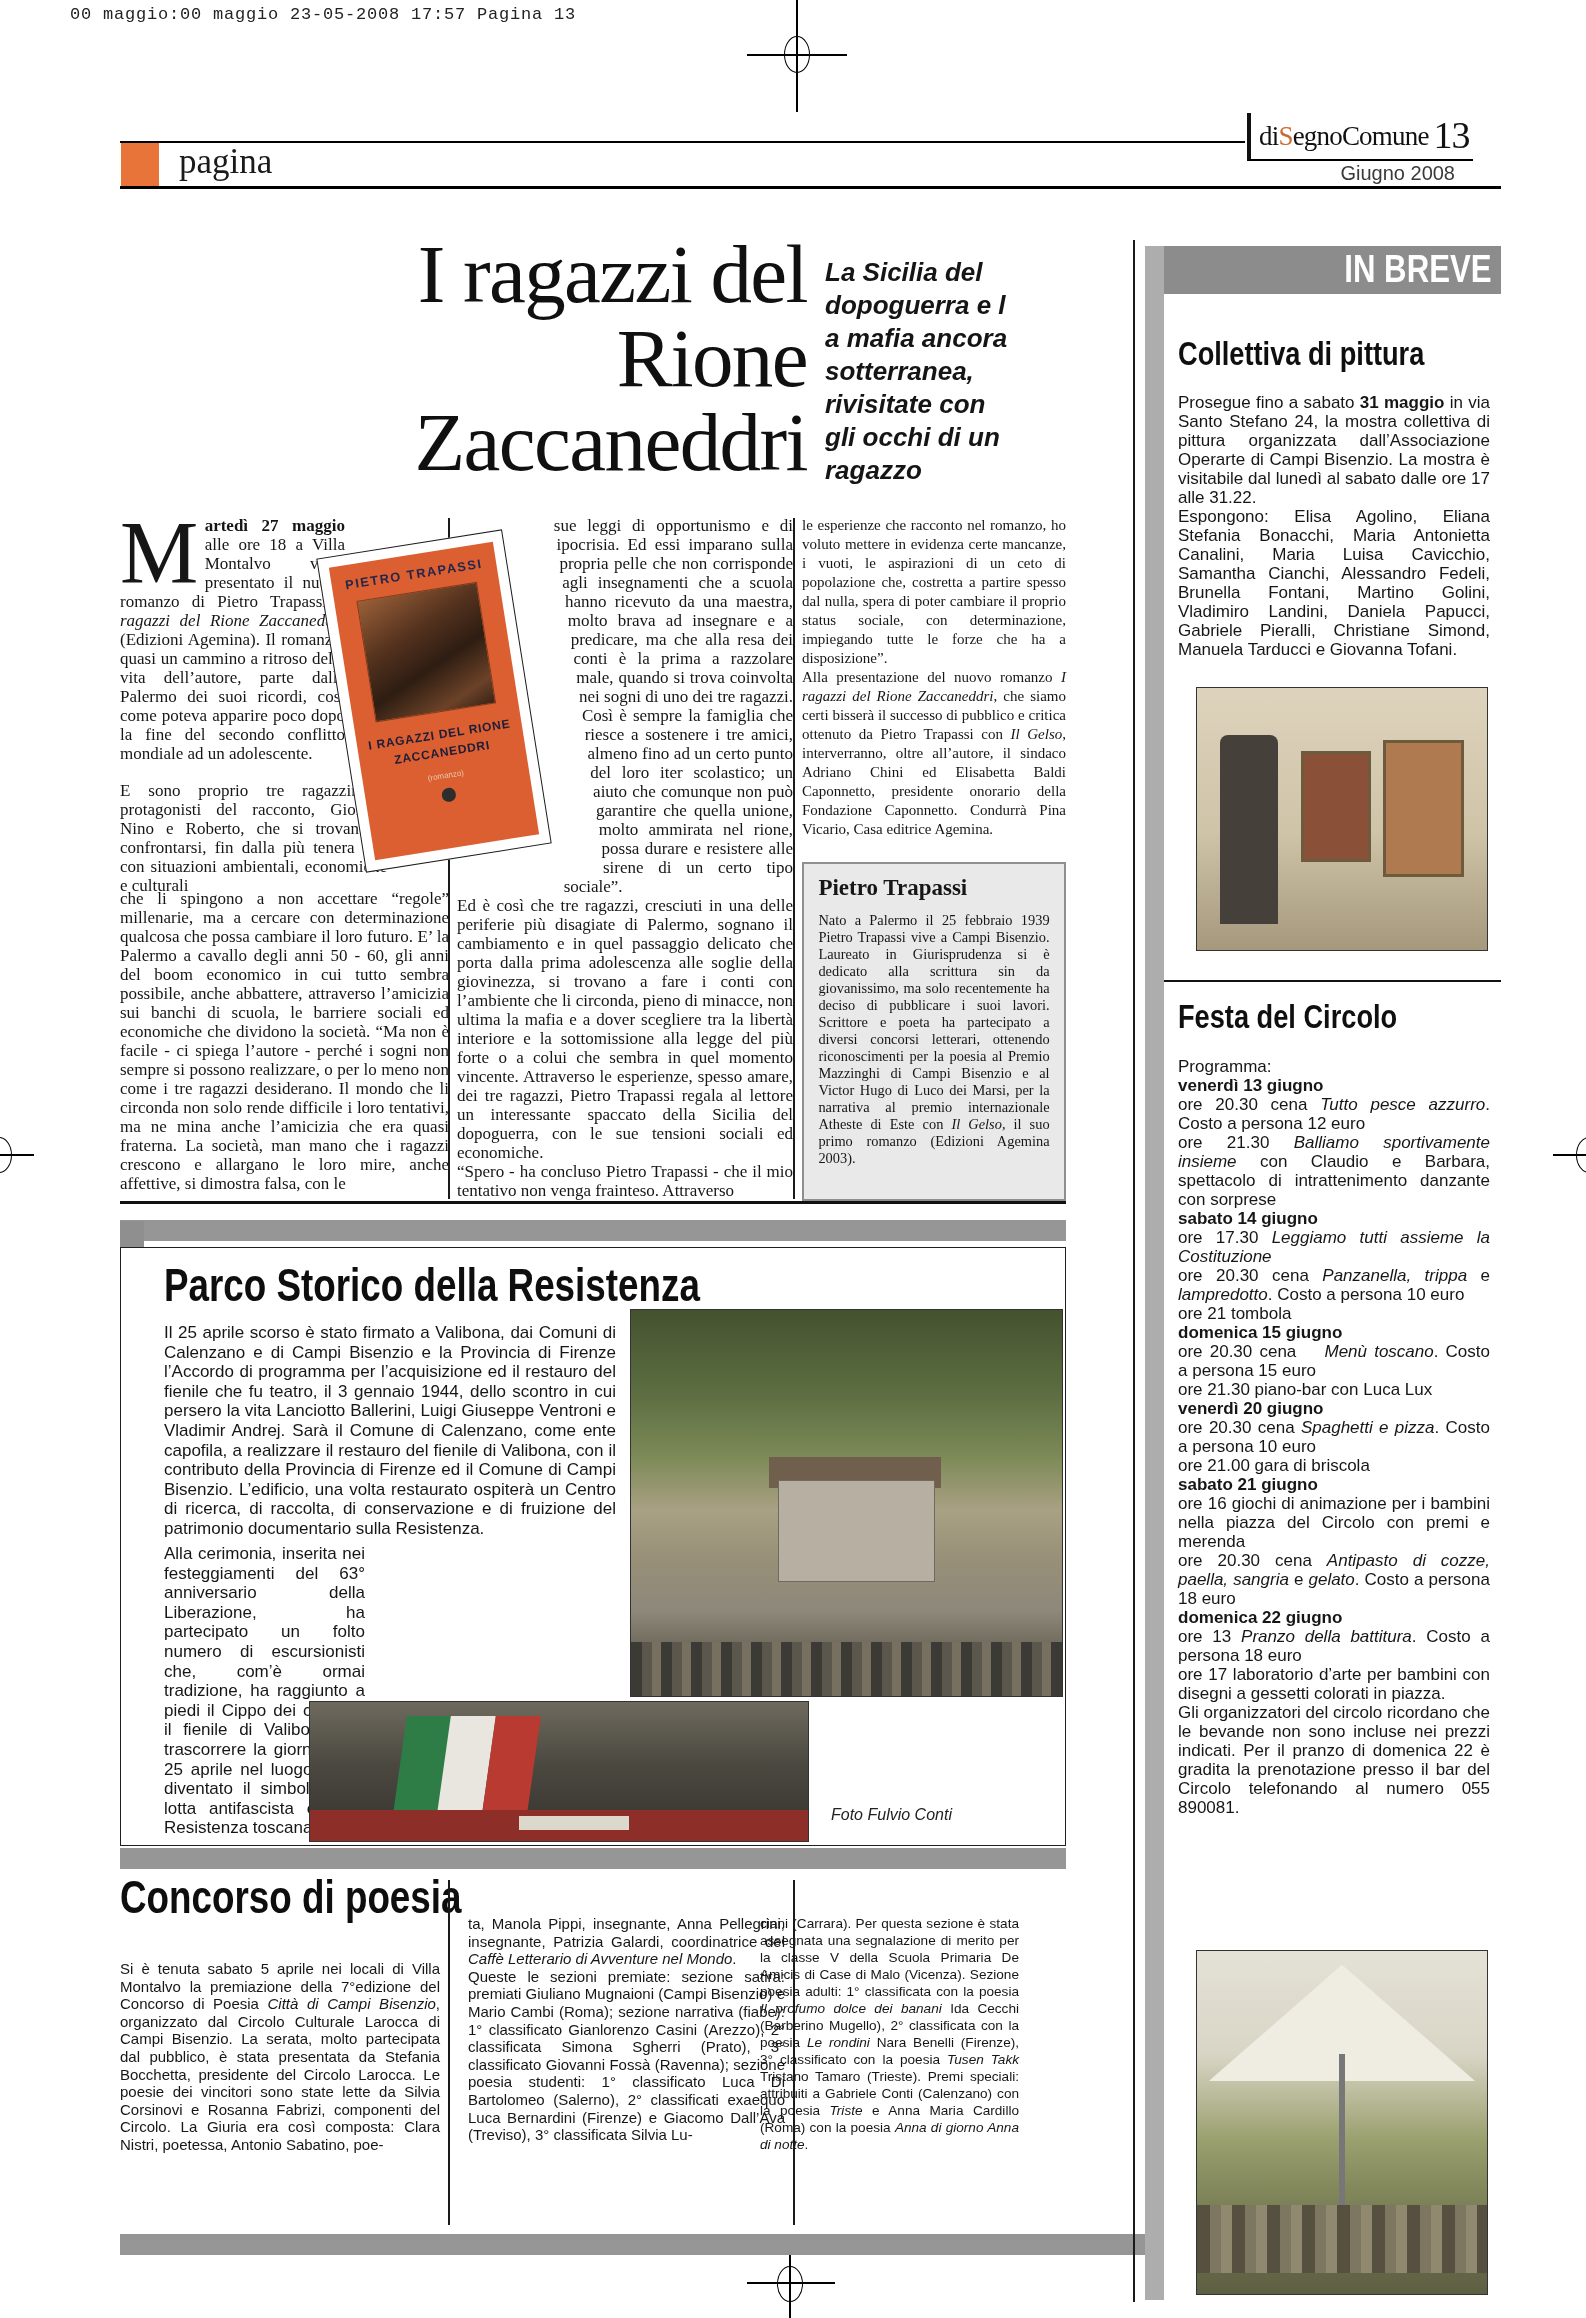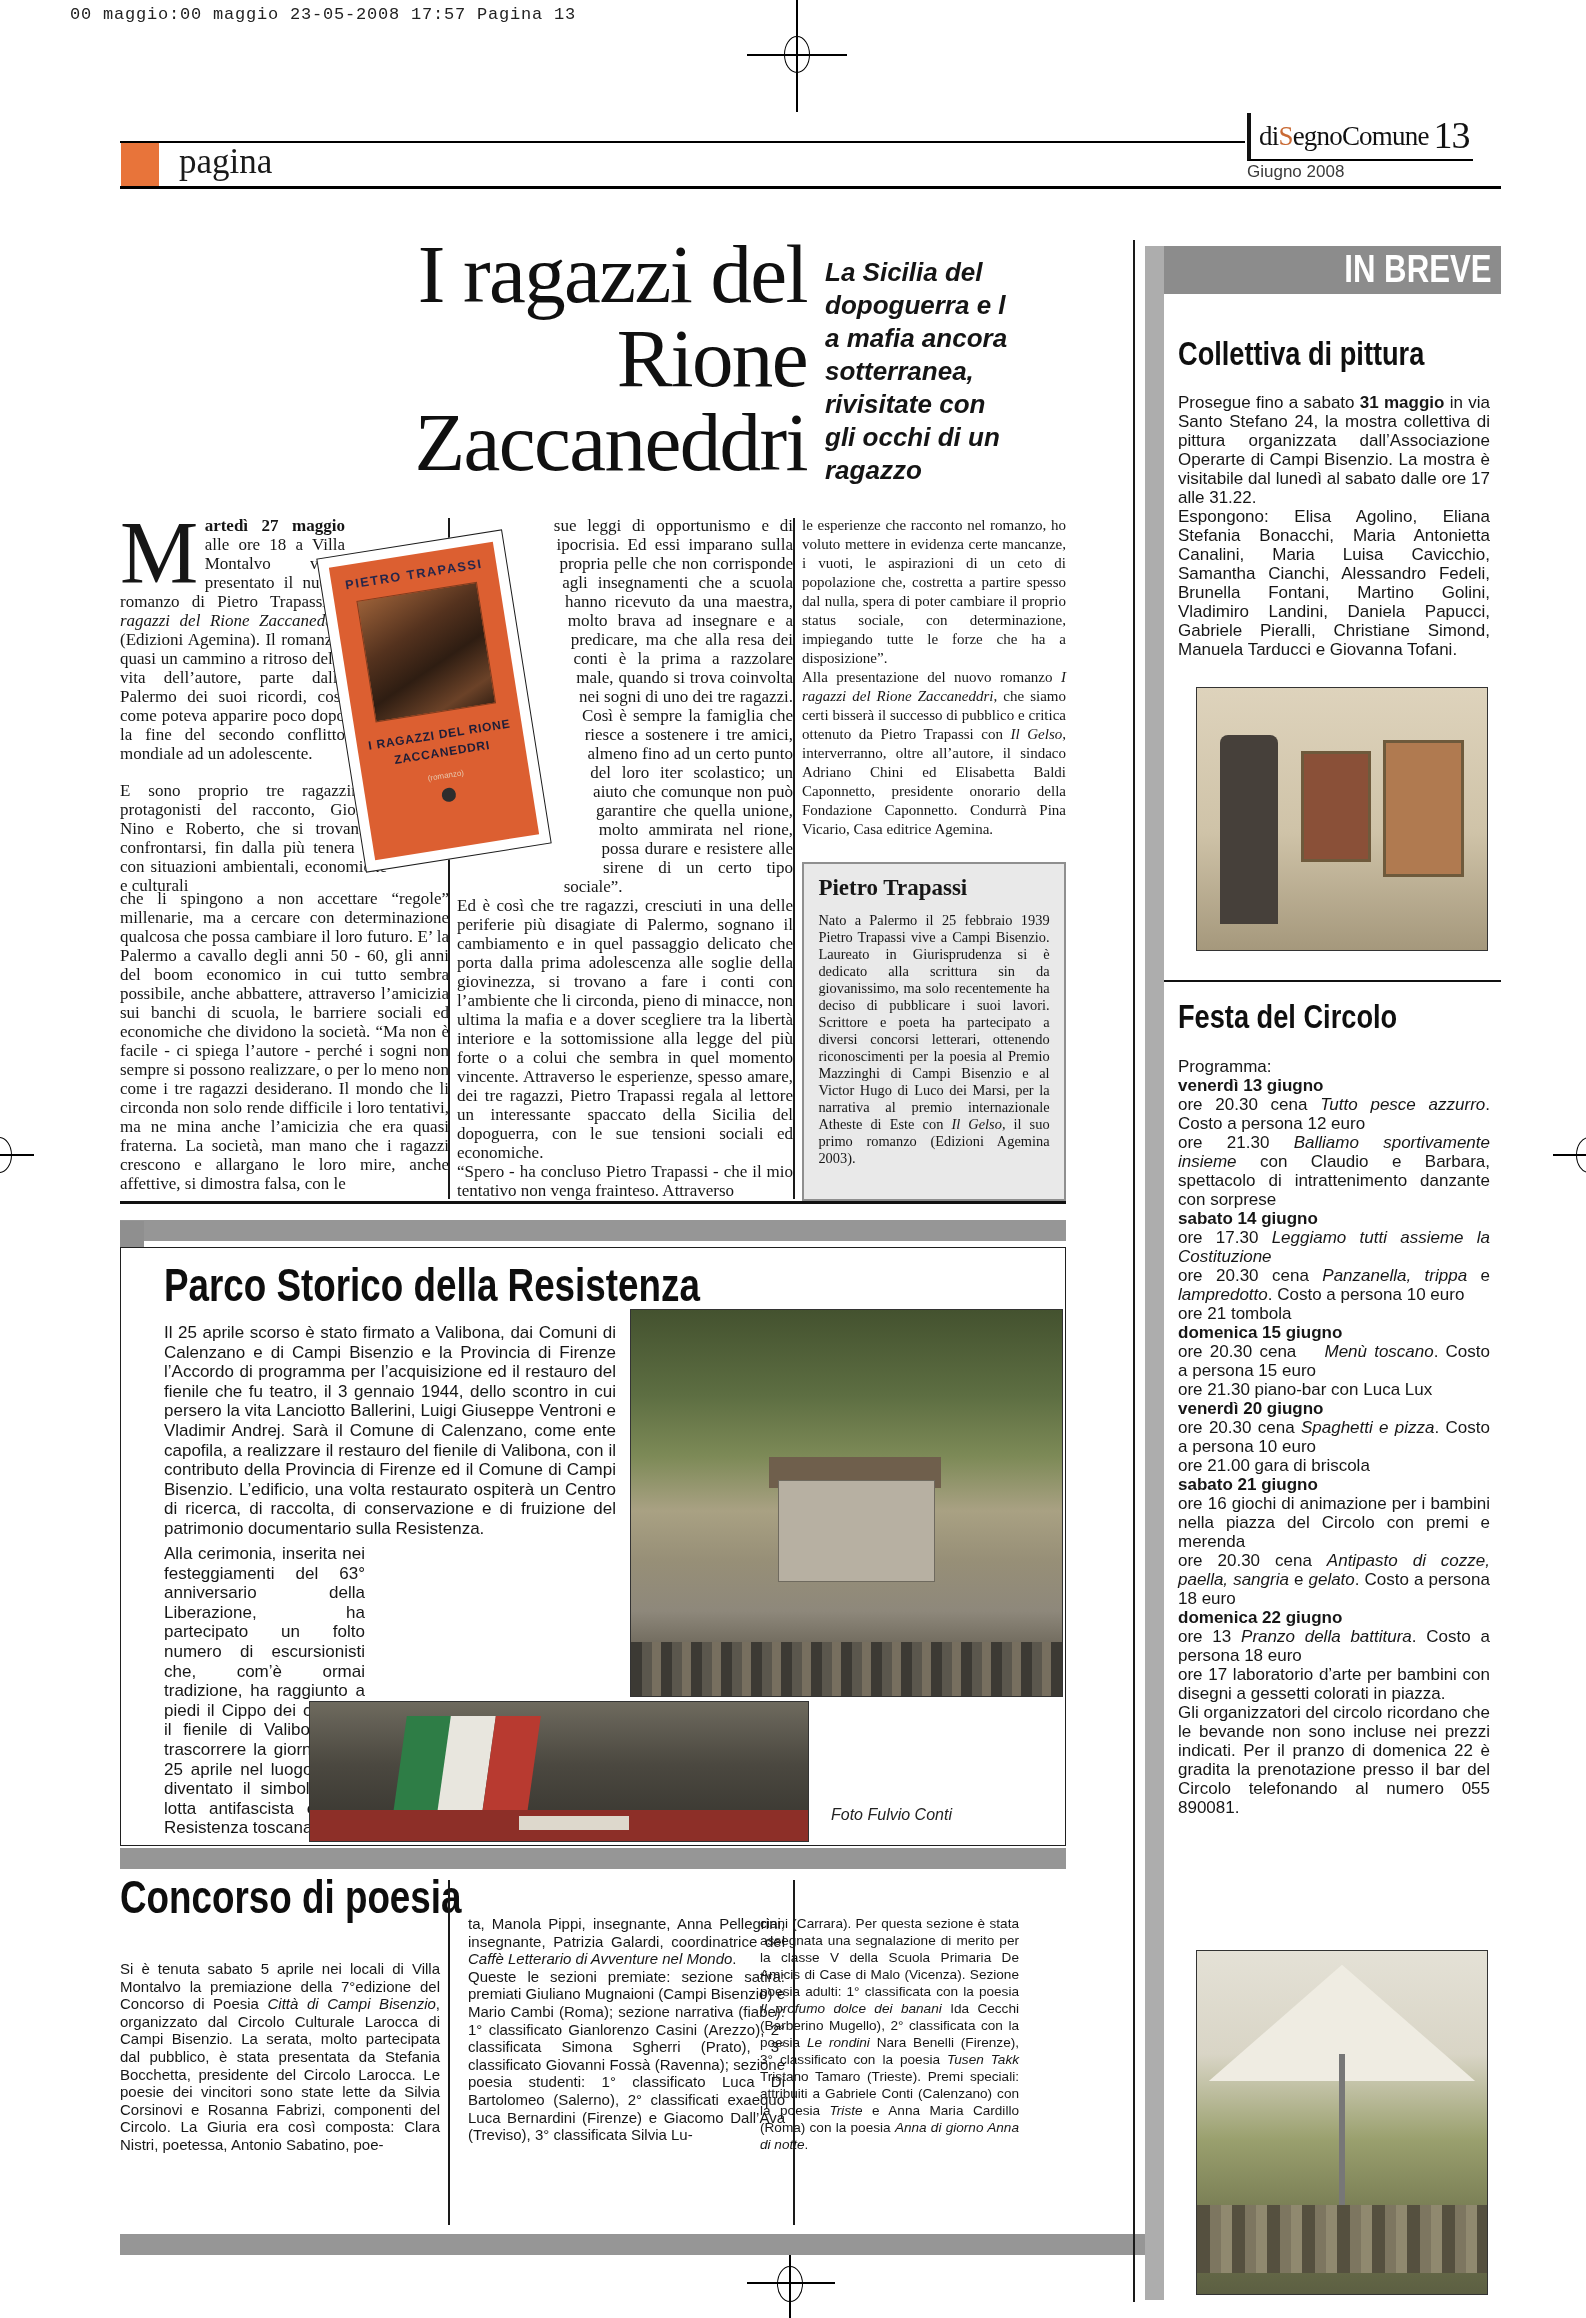--- a/index.html
+++ b/index.html
@@ -20,21 +20,21 @@
   
   .band-rule-top{left:120px;top:141px;width:1125px;height:2.4px;background:#000;}
   .band-rule-bottom{left:120px;top:186px;width:1381px;height:3.2px;background:#000;}
   .pagina-square{left:121px;top:143px;width:38px;height:43px;background:#E8743A;}
   .pagina-label{left:179px;top:142px;font-size:35px;color:#1a1a1a;}
   .logo-wrap{left:1247px;top:113px;width:256px;}
   .logotype{font-size:27px;color:#111;border-bottom:2.4px solid #000;padding:0 3.2px 2.4px 8px;
             border-left:4px solid #111;display:inline-block;letter-spacing:-0.8px;}
   .logo-s{color:#C96A34;}
   .logo-pno{font-size:38px;color:#111;margin-left:4.8px;vertical-align:-3.2px;}
-  .logo-date{font-size:17px;color:#3a3a3a;padding-right:48px;margin-top:0.8px;}
+  .logo-date{font-size:20px;color:#3a3a3a;text-align:right;padding-right:48px;margin-top:0.8px;}
 
   
   .title{left:224px;top:232px;width:583px;text-align:right;font-size:83px;line-height:84px;
          color:#101010;letter-spacing:-1.6px;}
   .standfirst{left:825px;top:256px;width:225px;font-weight:bold;font-style:italic;
               font-size:26px;line-height:33px;color:#151515;}
   .vrule{position:absolute;background:#1a1a1a;}
   .body-serif{font-size:17px;line-height:19px;}
   .body-serif-sm{font-size:15px;line-height:19px;}
   .dropcap{float:left;font-family:"Liberation Serif",serif;font-size:88px;line-height:67px;

